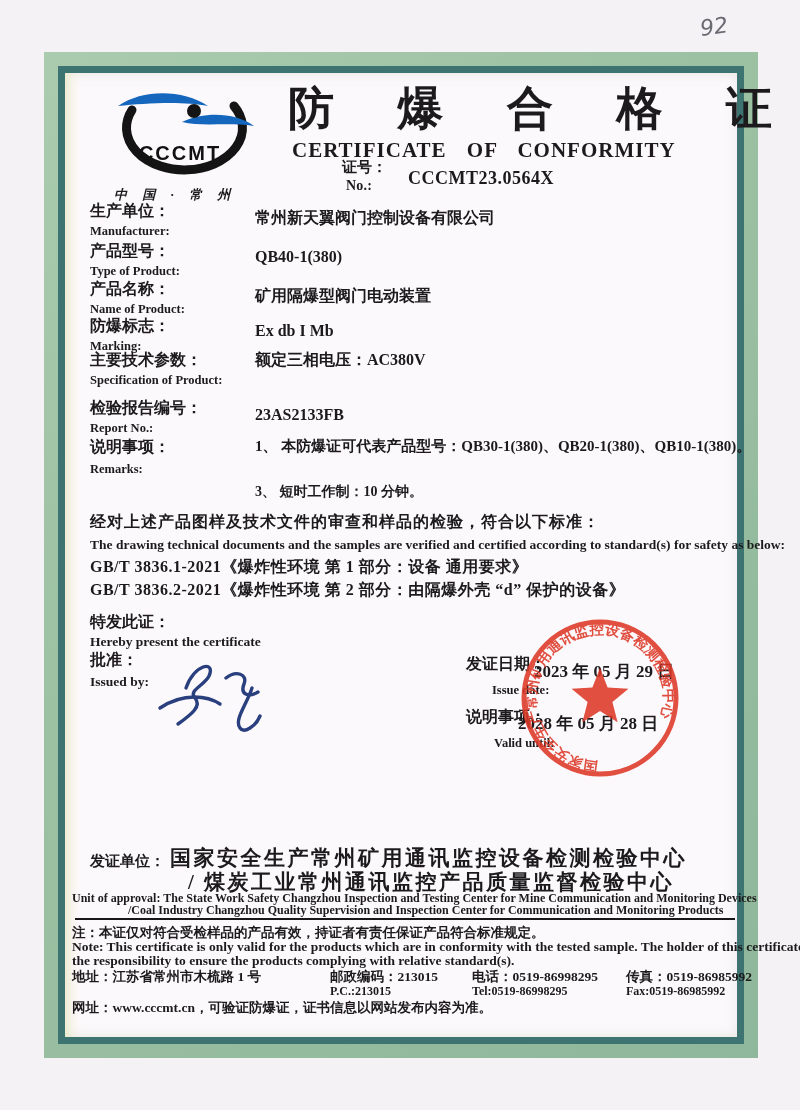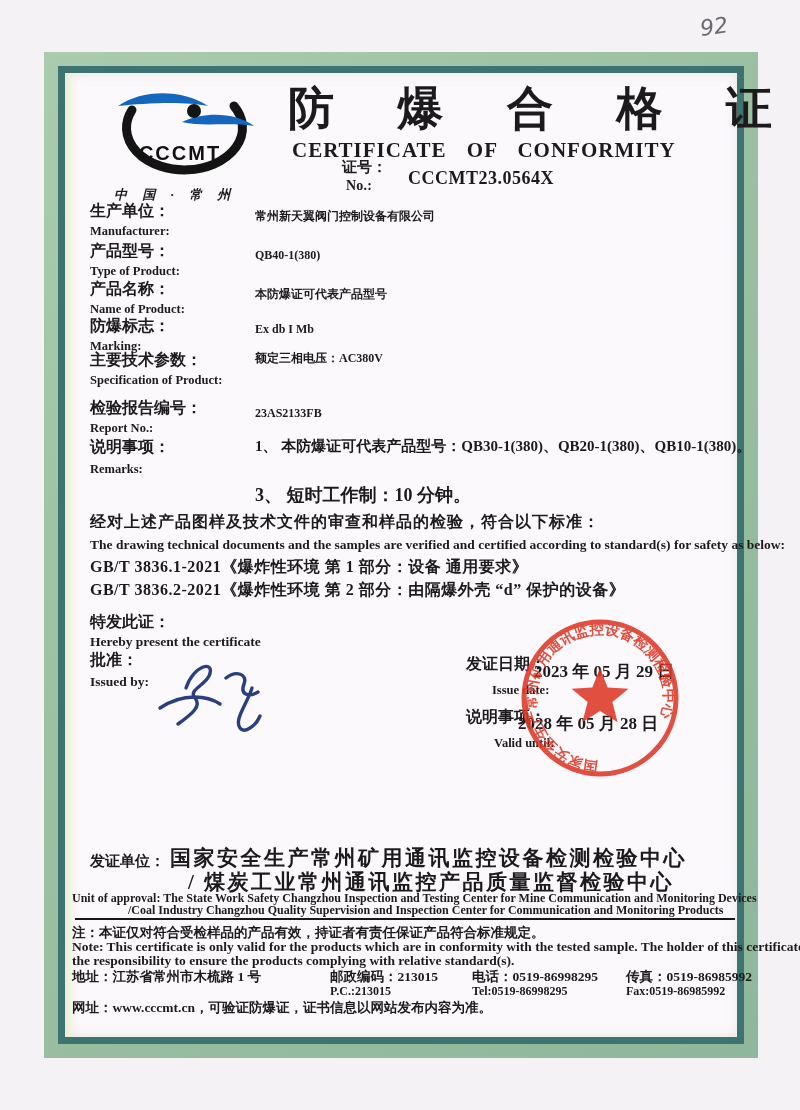--- a/index.html
+++ b/index.html
@@ -13,21 +13,21 @@
   .cert-inner { position:absolute; left:14px; top:14px; right:14px; bottom:14px;
     border:7px solid #3d7472; background:#fcf9fc;
     box-shadow:inset 10px 0 18px -12px #e8e6a0, inset 0 0 14px rgba(120,140,120,.15); }
   .content { position:absolute; inset:0; color:#1c1a1c; }
   .abs { position:absolute; white-space:nowrap; }
   .en { font-weight:bold; letter-spacing:.2px; }
   .title-cn { font-size:46px; font-weight:bold; letter-spacing:26px; }
   .title-en { font-size:21px; font-weight:bold; word-spacing:14px; letter-spacing:1px; }
   .lab { font-size:16px; font-weight:bold; }
   .sub { font-size:12.5px; font-weight:bold; }
-  .val { font-size:12px; font-weight:bold; }
+  .val { font-size:16px; font-weight:bold; }
   .small { font-size:13.5px; font-weight:bold; }
   .tiny { font-size:12px; font-weight:bold; }
   .rule { position:absolute; left:75px; width:660px; height:2px; background:#171717; }
   .wrap { white-space:normal; }
   .unit-big { font-size:21px; font-weight:bold; letter-spacing:2.5px; }
   .stamp { position:absolute; left:518px; top:616px; opacity:.88; }
   .sig { position:absolute; left:148px; top:648px; }
 </style>
 </head>
 <body>
@@ -63,38 +63,38 @@
     <div class="abs lab" style="left:90px; top:201px;">生产单位：</div>
     <div class="abs sub" style="left:90px; top:224px;">Manufacturer:</div>
     <div class="abs val" style="left:255px; top:208px;">常州新天翼阀门控制设备有限公司</div>
 
     <div class="abs lab" style="left:90px; top:241px;">产品型号：</div>
     <div class="abs sub" style="left:90px; top:264px;">Type of Product:</div>
     <div class="abs val" style="left:255px; top:248px;">QB40-1(380)</div>
 
     <div class="abs lab" style="left:90px; top:279px;">产品名称：</div>
     <div class="abs sub" style="left:90px; top:302px;">Name of Product:</div>
-    <div class="abs val" style="left:255px; top:286px;">本防爆证可代表产品型号</div>
+    <div class="abs val" style="left:255px; top:286px;">矿用隔爆型阀门电动装置</div>
 
     <div class="abs lab" style="left:90px; top:316px;">防爆标志：</div>
     <div class="abs sub" style="left:90px; top:339px;">Marking:</div>
     <div class="abs val" style="left:255px; top:322px;">Ex db I Mb</div>
 
     <div class="abs lab" style="left:90px; top:350px;">主要技术参数：</div>
     <div class="abs sub" style="left:90px; top:373px;">Specification of Product:</div>
     <div class="abs val" style="left:255px; top:350px;">额定三相电压：AC380V</div>
 
     <div class="abs lab" style="left:90px; top:398px;">检验报告编号：</div>
     <div class="abs sub" style="left:90px; top:421px;">Report No.:</div>
     <div class="abs val" style="left:255px; top:406px;">23AS2133FB</div>
 
     <div class="abs lab" style="left:90px; top:437px;">说明事项：</div>
     <div class="abs sub" style="left:90px; top:462px;">Remarks:</div>
     <div class="abs small" style="left:255px; top:437px; font-size:15px;">1、 本防爆证可代表产品型号：QB30-1(380)、QB20-1(380)、QB10-1(380)。</div>
-    <div class="abs small" style="left:255px; top:483px; font-size:18px;">3、 短时工作制：10 分钟。</div>
+    <div class="abs small" style="left:255px; top:483px; font-size:14px;">3、 短时工作制：10 分钟。</div>
 
     <div class="abs lab" style="left:90px; top:512px; letter-spacing:1px;">经对上述产品图样及技术文件的审查和样品的检验，符合以下标准：</div>
     <div class="abs small" style="left:90px; top:537px;">The drawing technical documents and the samples are verified and certified according to standard(s) for safety as below:</div>
     <div class="abs lab" style="left:90px; top:557px; letter-spacing:.5px;">GB/T 3836.1-2021《爆炸性环境 第 1 部分：设备 通用要求》</div>
     <div class="abs lab" style="left:90px; top:580px; letter-spacing:.5px;">GB/T 3836.2-2021《爆炸性环境 第 2 部分：由隔爆外壳 “d” 保护的设备》</div>
 
     <div class="abs lab" style="left:90px; top:612px;">特发此证：</div>
     <div class="abs small" style="left:90px; top:634px;">Hereby present the certificate</div>
     <div class="abs lab" style="left:90px; top:650px;">批准：</div>
     <div class="abs small" style="left:90px; top:674px;">Issued by:</div>

